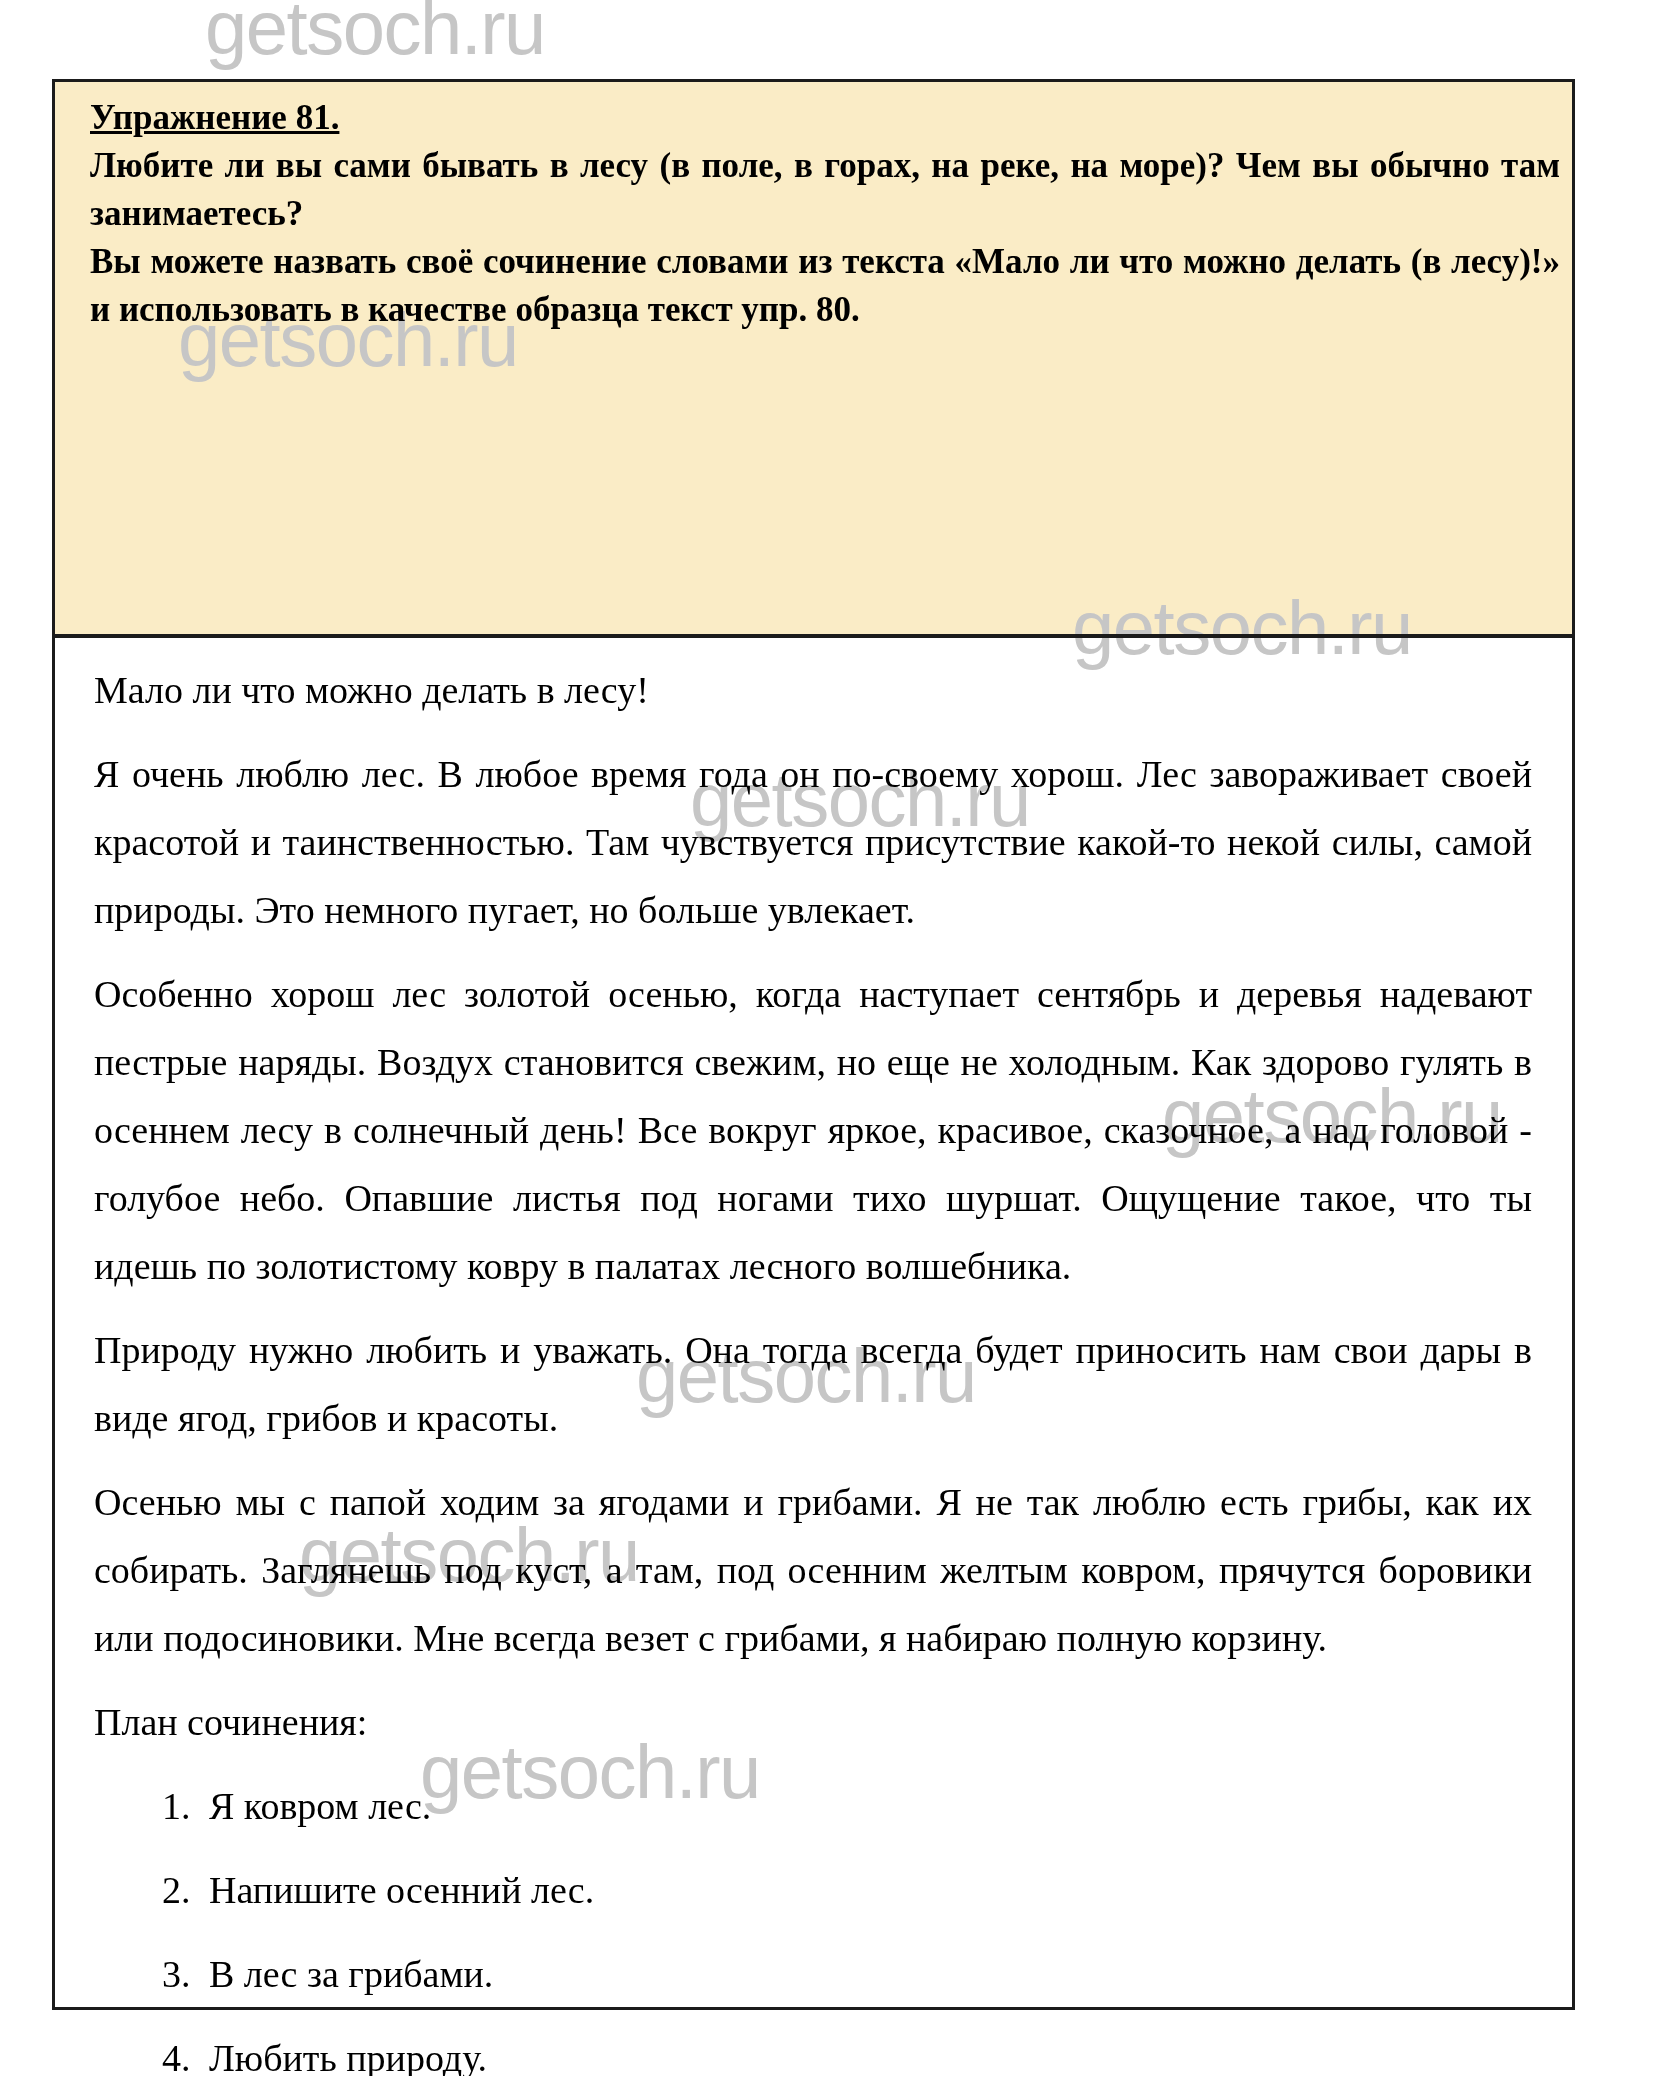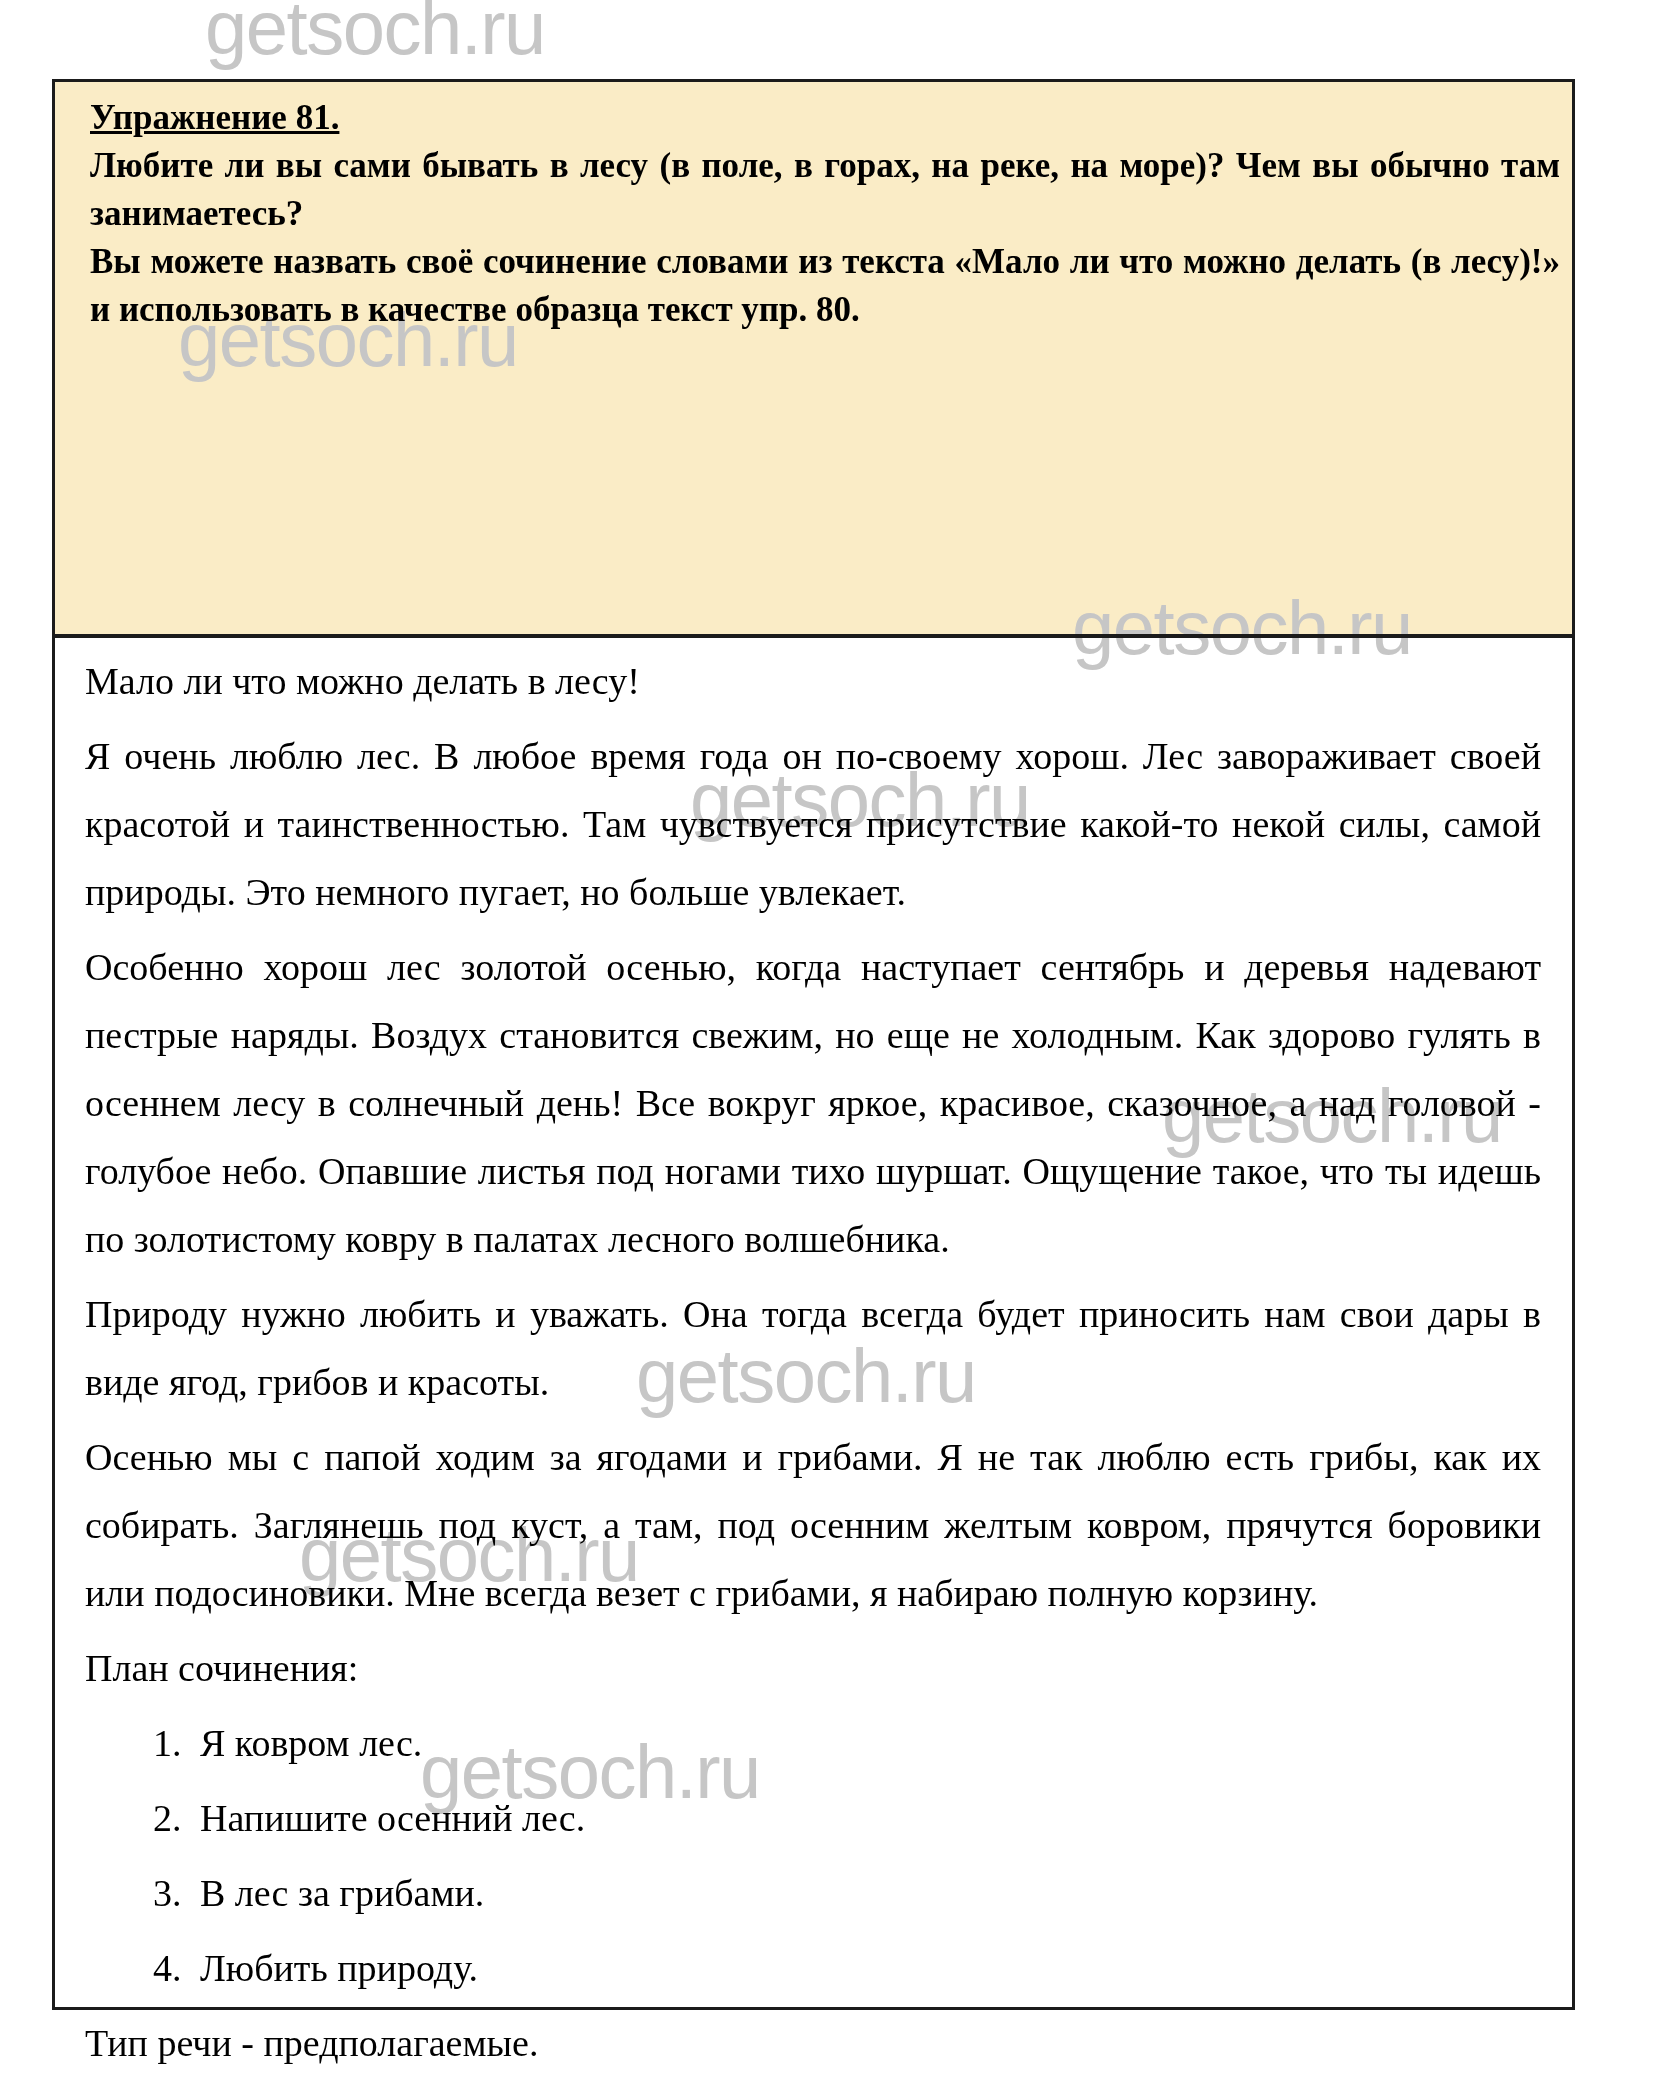--- a/index.html
+++ b/index.html
@@ -67,21 +67,21 @@
     text-decoration: underline;
   }
   .essay-content {
     position: absolute; z-index: 4;
     left: 78px; top: 640px; width: 1470px;
     font-size: 38px;
     line-height: 68px;
     text-align: justify;
     hyphens: none;
   }
-  .essay-content p { margin: 7px; }
+  .essay-content p { margin: 16px; }
   .essay-title, .plan-heading, .speech-type { text-align: left; }
   .plan-row { text-align: left; padding-left: 68px; }
   .plan-num { display: inline-block; width: 47px; }
 </style>
 </head>
 <body>
 
 <div class="beige-bg"></div>
 
 <div class="wm wm1">getsoch.ru</div>

